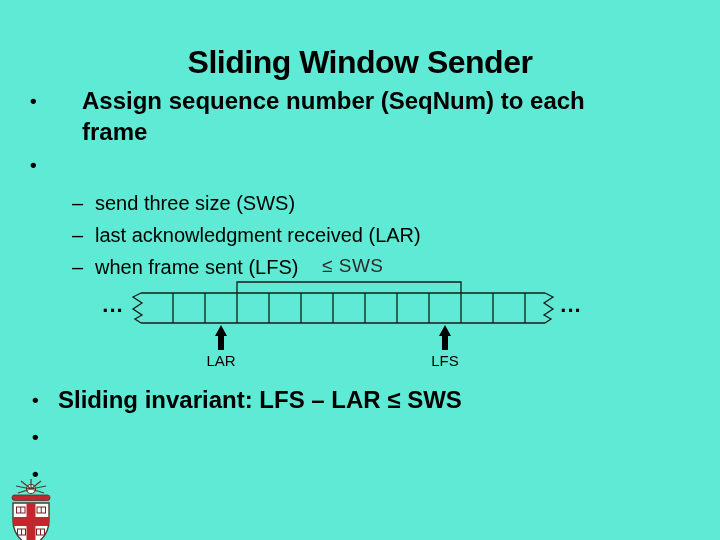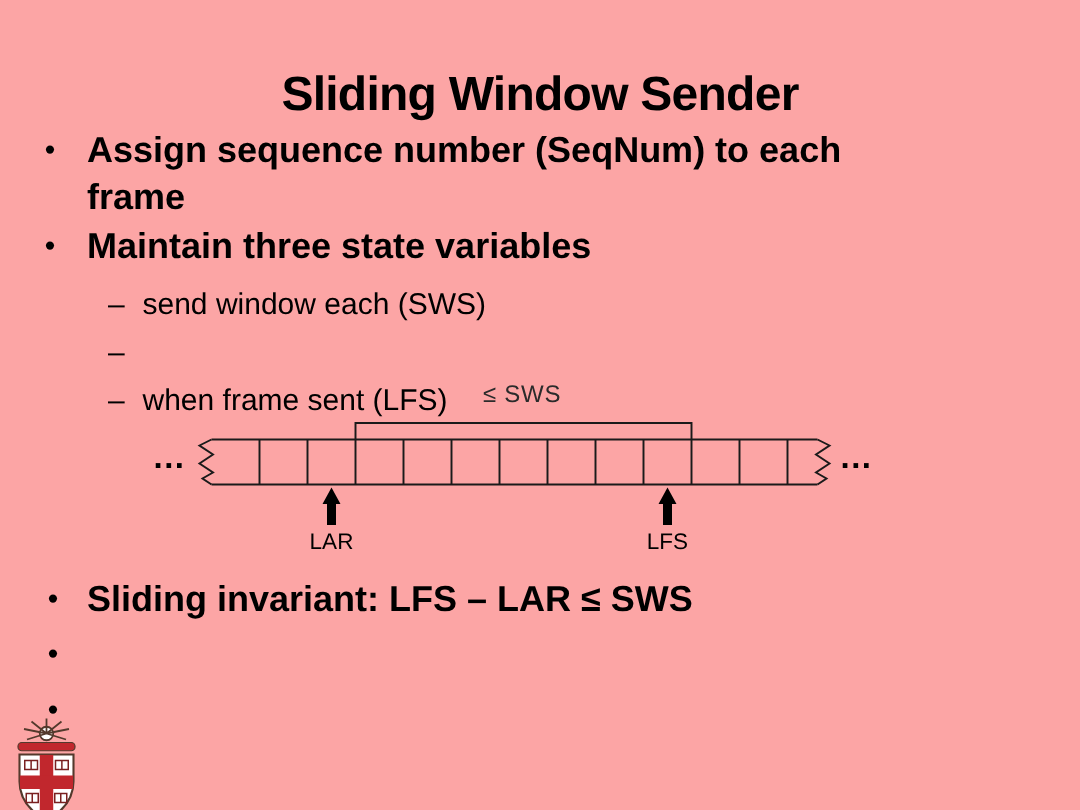--- a/index.html
+++ b/index.html
@@ -1,37 +1,37 @@
 <!DOCTYPE html>
 <html><head>
 <meta charset="utf-8">
 <style>
   html,body{margin:0;padding:0;}
   body{
     width:720px;height:540px;background:#ffffff;overflow:hidden;position:relative;
     font-family:"Liberation Sans",sans-serif;color:#000;
   }
-  .slide{position:absolute;inset:0;background:#fca5a5;overflow:hidden;}
+  .slide{position:absolute;inset:0;background:#5eead4;overflow:hidden;}
 
   .title{
     position:absolute;top:44px;left:0;width:720px;text-align:center;
     font-size:32px;font-weight:bold;letter-spacing:-0.5px;
   }
 
   .top-bullets{position:absolute;top:85px;left:30px;width:665px;}
   .b-row{display:flex;font-size:24px;font-weight:bold;line-height:31px;margin-bottom:2px;}
   .b-dot{width:28px;flex:0 0 28px;font-size:19px;line-height:31px;}
-  .b-txt{width:560px;}
+  .b-txt{width:560px;margin-left:24px;}
 
   .sub-bullets{position:absolute;top:187px;left:72px;width:560px;}
   .s-row{display:flex;font-size:20px;font-weight:normal;line-height:32px;}
   .s-dash{width:23px;flex:0 0 23px;}
 
   .sws-label{
-    position:absolute;left:322px;top:255px;font-size:16px;color:#2b2b2b;
+    position:absolute;left:322px;top:255px;font-size:19px;color:#2b2b2b;
     letter-spacing:0.5px;
   }
 
   .diagram{position:absolute;left:95px;top:276px;}
 
   .bottom-bullets{position:absolute;top:381px;left:32px;width:660px;}
   .bb-row{display:flex;font-size:24px;font-weight:bold;line-height:37px;}
   .bb-dot{width:26px;flex:0 0 26px;font-size:19px;line-height:37px;}
 
   .logo{position:absolute;left:8px;top:477px;}
@@ -43,31 +43,31 @@
 
   <div class="title">Sliding Window Sender</div>
 
   <div class="top-bullets">
     <div class="b-row">
       <span class="b-dot">•</span>
       <span class="b-txt">Assign sequence number (SeqNum) to each frame</span>
     </div>
     <div class="b-row">
       <span class="b-dot">•</span>
-      <span class="b-txt">Maintain three state variables</span>
     </div>
   </div>
 
   <div class="sub-bullets">
     <div class="s-row">
       <span class="s-dash">–</span>
-      <span>send window each (SWS)</span>
+      <span>send three size (SWS)</span>
     </div>
     <div class="s-row">
       <span class="s-dash">–</span>
+      <span>last acknowledgment received (LAR)</span>
     </div>
     <div class="s-row">
       <span class="s-dash">–</span>
       <span>when frame sent (LFS)</span>
     </div>
   </div>
 
   <div class="sws-label">≤ SWS</div>
 
   <svg class="diagram" width="500" height="100" viewBox="0 0 500 100">

